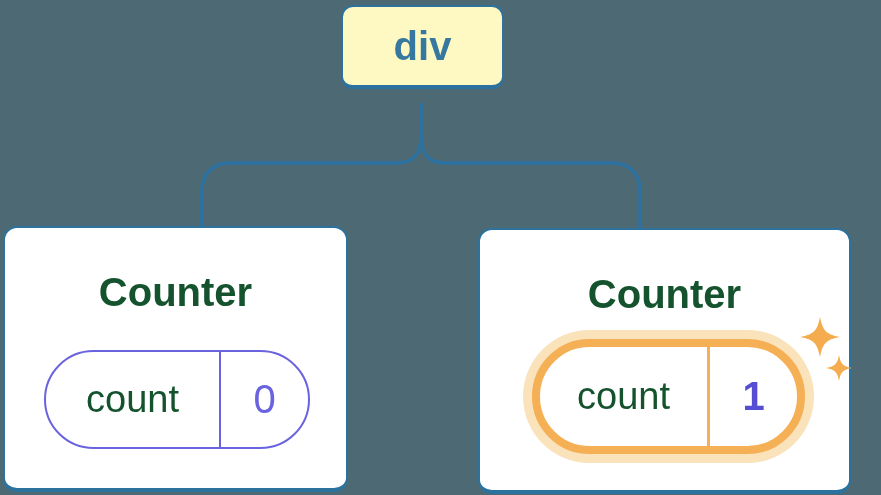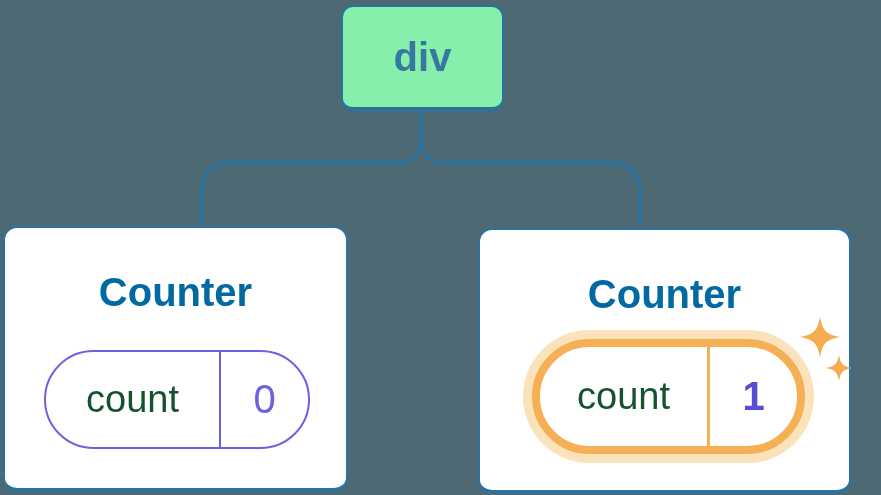--- a/index.html
+++ b/index.html
@@ -26,23 +26,23 @@
     top: 0;
     width: 881px;
     height: 495px;
     pointer-events: none;
   }
   .node-root {
     position: absolute;
     left: 341px;
     top: 5px;
     width: 163px;
-    height: 106px;
+    height: 84px;
     box-sizing: border-box;
-    background: #86efac;
+    background: #fef9c3;
     border: 2px solid #2C729F;
     border-bottom-width: 4px;
     border-radius: 12px;
     display: flex;
     align-items: center;
     justify-content: center;
   }
   .node-root-label {
     font-size: 40px;
     font-weight: 600;
@@ -58,21 +58,21 @@
     border-bottom-width: 4px;
     border-radius: 14px;
   }
   .card.left  { left: 3px;   top: 226px; }
   .card.right { left: 478px; top: 228px; width: 373px; }
   .card-title {
     margin-top: 44px;
     text-align: center;
     font-size: 40px;
     font-weight: 600;
-    color: #0369a1;
+    color: #14532d;
     line-height: 1;
   }
   .pill {
     position: absolute;
     display: flex;
     align-items: stretch;
     box-sizing: border-box;
     background: #FFFFFF;
     overflow: hidden;
   }

